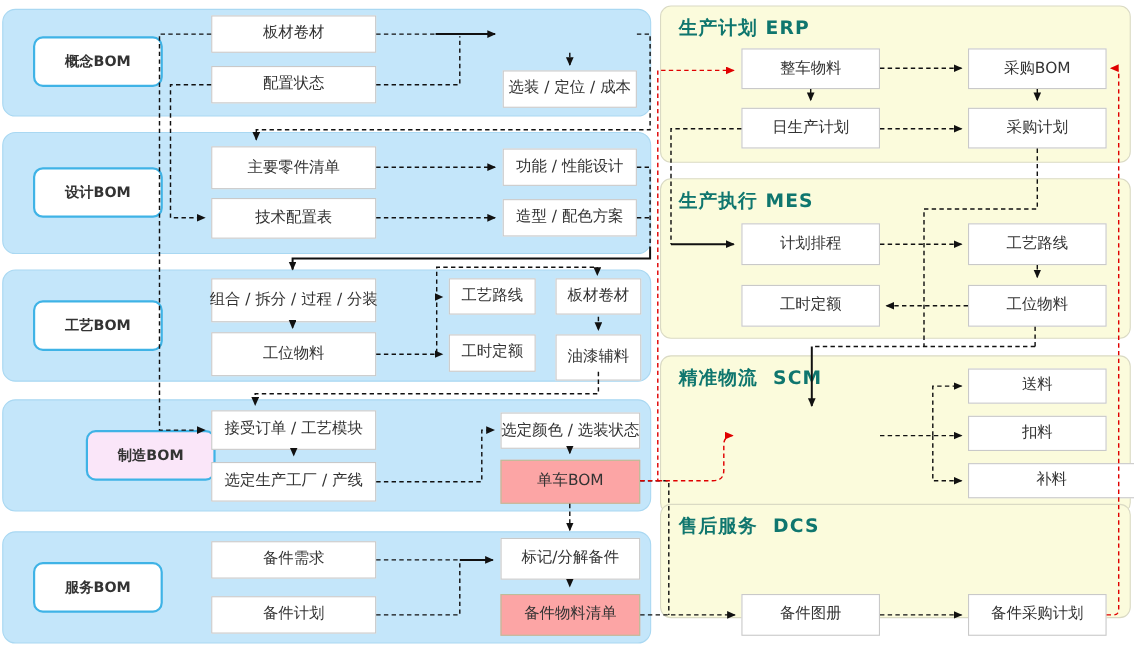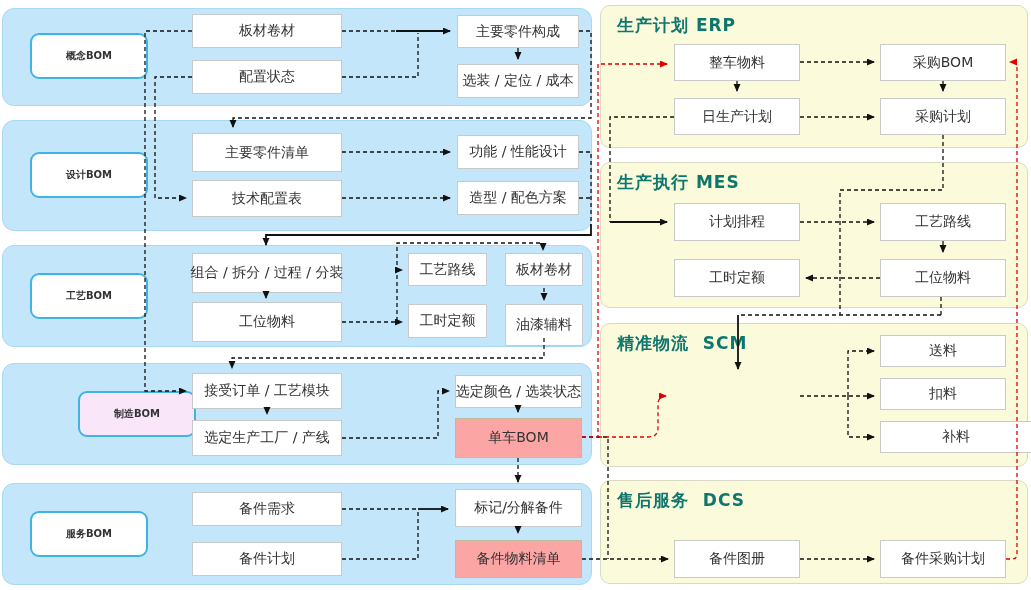--- a/index.html
+++ b/index.html
@@ -16,21 +16,21 @@
     border:1px solid #dadac4;border-radius:10px;box-sizing:border-box;
   }
   .ptitle{
     position:absolute;left:16px;top:8px;font-size:17px;font-weight:bold;color:#0f766e;
     letter-spacing:1px;white-space:pre;
   }
   .label-box{
     position:absolute;left:30px;width:118px;height:46px;background:#ffffff;
     border:2px solid #3fb3e6;border-radius:9px;box-sizing:border-box;
     display:flex;align-items:center;justify-content:center;
-    font-size:10px;font-weight:bold;color:#333;
+    font-size:13px;font-weight:bold;color:#333;
   }
   .label-box.pink{background:#fae6f9;margin-left:48px;}
   .box{
     position:absolute;background:#ffffff;border:1px solid #c9c9c9;box-sizing:border-box;
     display:flex;align-items:center;justify-content:center;
     font-size:14px;color:#333;text-align:center;line-height:1.1;white-space:nowrap;
   }
   .box.hl{background:#fca5a5;border-color:#bdbd9a;}
   #wires{position:absolute;left:0;top:0;z-index:6;pointer-events:none;}
   .ld{fill:none;stroke:#111;stroke-width:1.3;stroke-dasharray:4 3;}
@@ -50,33 +50,32 @@
 
   <div class="yellowpanel" style="top:5px;height:143px">
     <div class="ptitle">生产计划 ERP</div>
   </div>
   <div class="yellowpanel" style="top:162px;height:146px">
     <div class="ptitle">生产执行 MES</div>
   </div>
   <div class="yellowpanel" style="top:323px;height:144px">
     <div class="ptitle">精准物流  SCM</div>
   </div>
-  <div class="yellowpanel" style="top:480px;height:104px">
+  <div class="yellowpanel" style="top:458px;height:104px">
     <div class="ptitle">售后服务  DCS</div>
   </div>
 
   <div class="label-box" style="top:33px">概念BOM</div>
   <div class="label-box" style="top:152px">设计BOM</div>
   <div class="label-box" style="top:273px">工艺BOM</div>
   <div class="label-box pink" style="top:391px">制造BOM</div>
   <div class="label-box" style="top:511px">服务BOM</div>
 
   <div class="box" style="left:192px;top:14px;width:150px;height:34px">板材卷材</div>
   <div class="box" style="left:192px;top:60px;width:150px;height:34px">配置状态</div>
-  <div class="box" style="left:457px;top:15px;width:122px;height:33px">主要零件构成</div>
   <div class="box" style="left:457px;top:64px;width:122px;height:34px">选装 / 定位 / 成本</div>
 
   <div class="box" style="left:192px;top:133px;width:150px;height:39px">主要零件清单</div>
   <div class="box" style="left:192px;top:180px;width:150px;height:37px">技术配置表</div>
   <div class="box" style="left:457px;top:135px;width:122px;height:34px">功能 / 性能设计</div>
   <div class="box" style="left:457px;top:181px;width:122px;height:34px">造型 / 配色方案</div>
 
   <div class="box" style="left:192px;top:253px;width:150px;height:40px">组合 / 拆分 / 过程 / 分装</div>
   <div class="box" style="left:192px;top:302px;width:150px;height:40px">工位物料</div>
   <div class="box" style="left:408px;top:253px;width:79px;height:33px">工艺路线</div>

